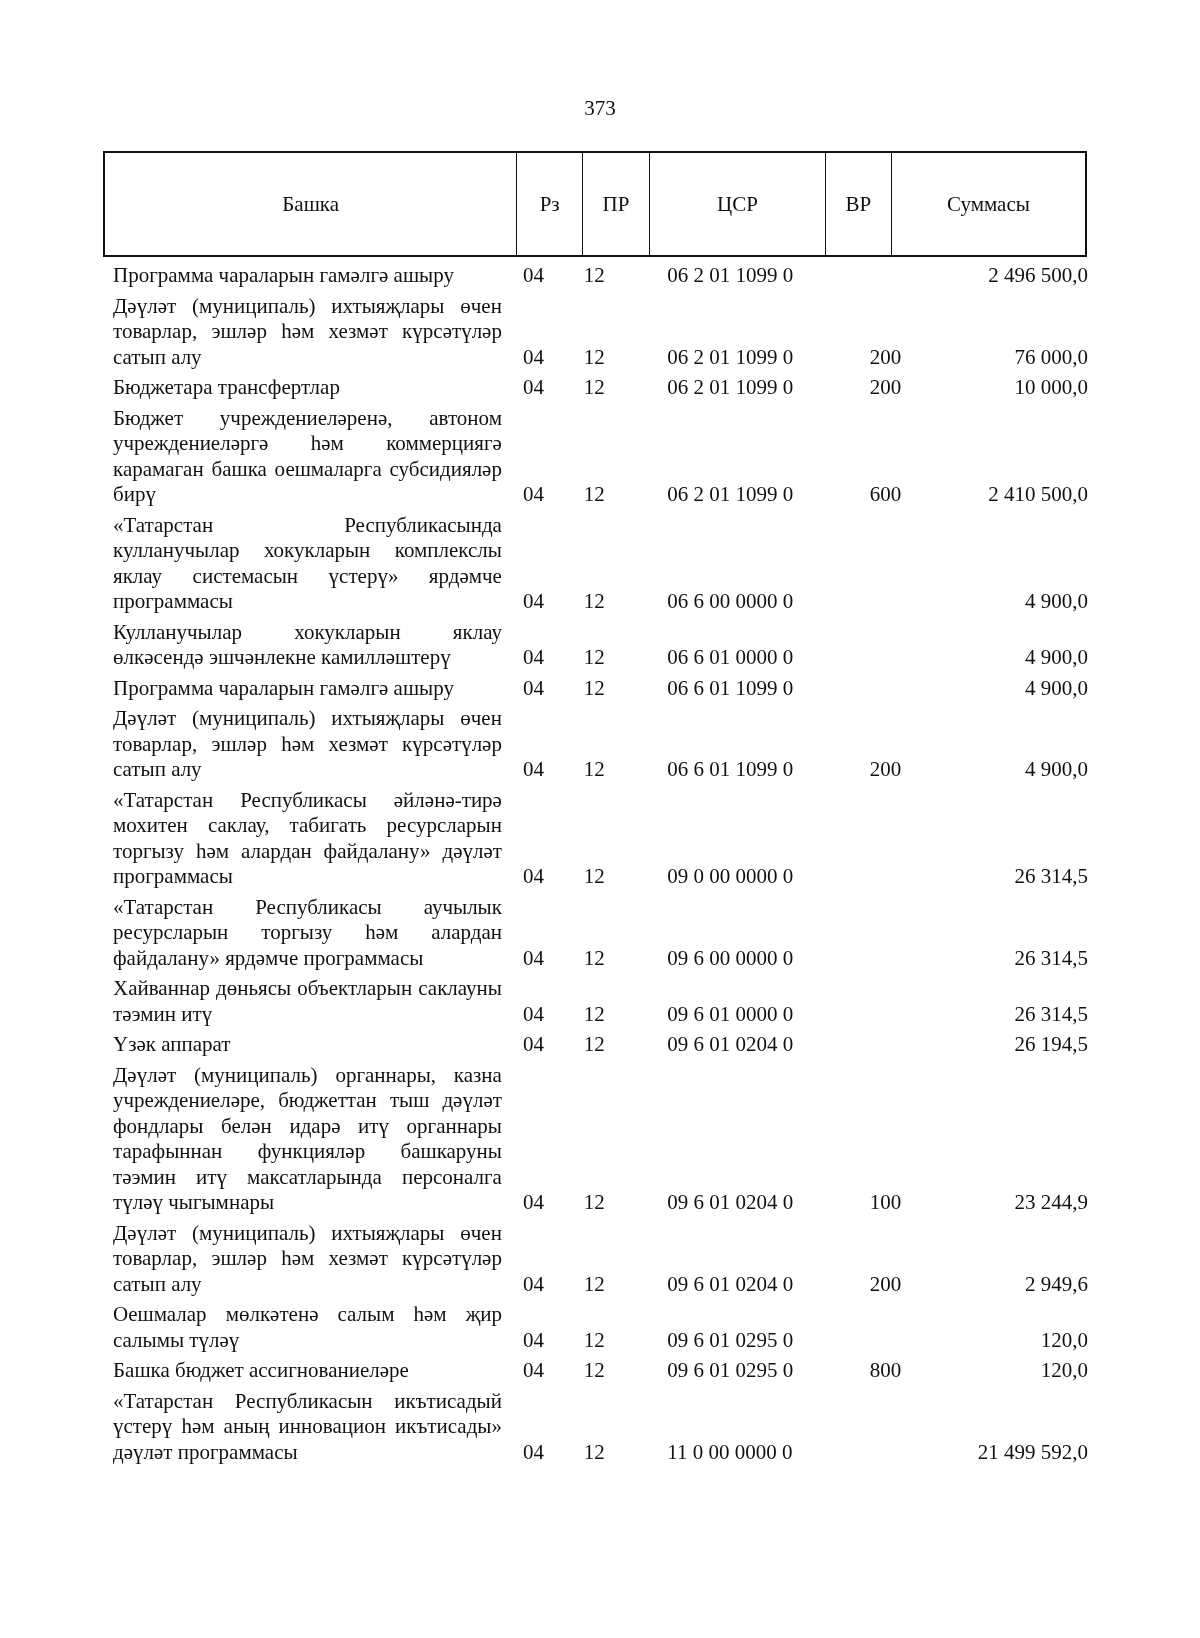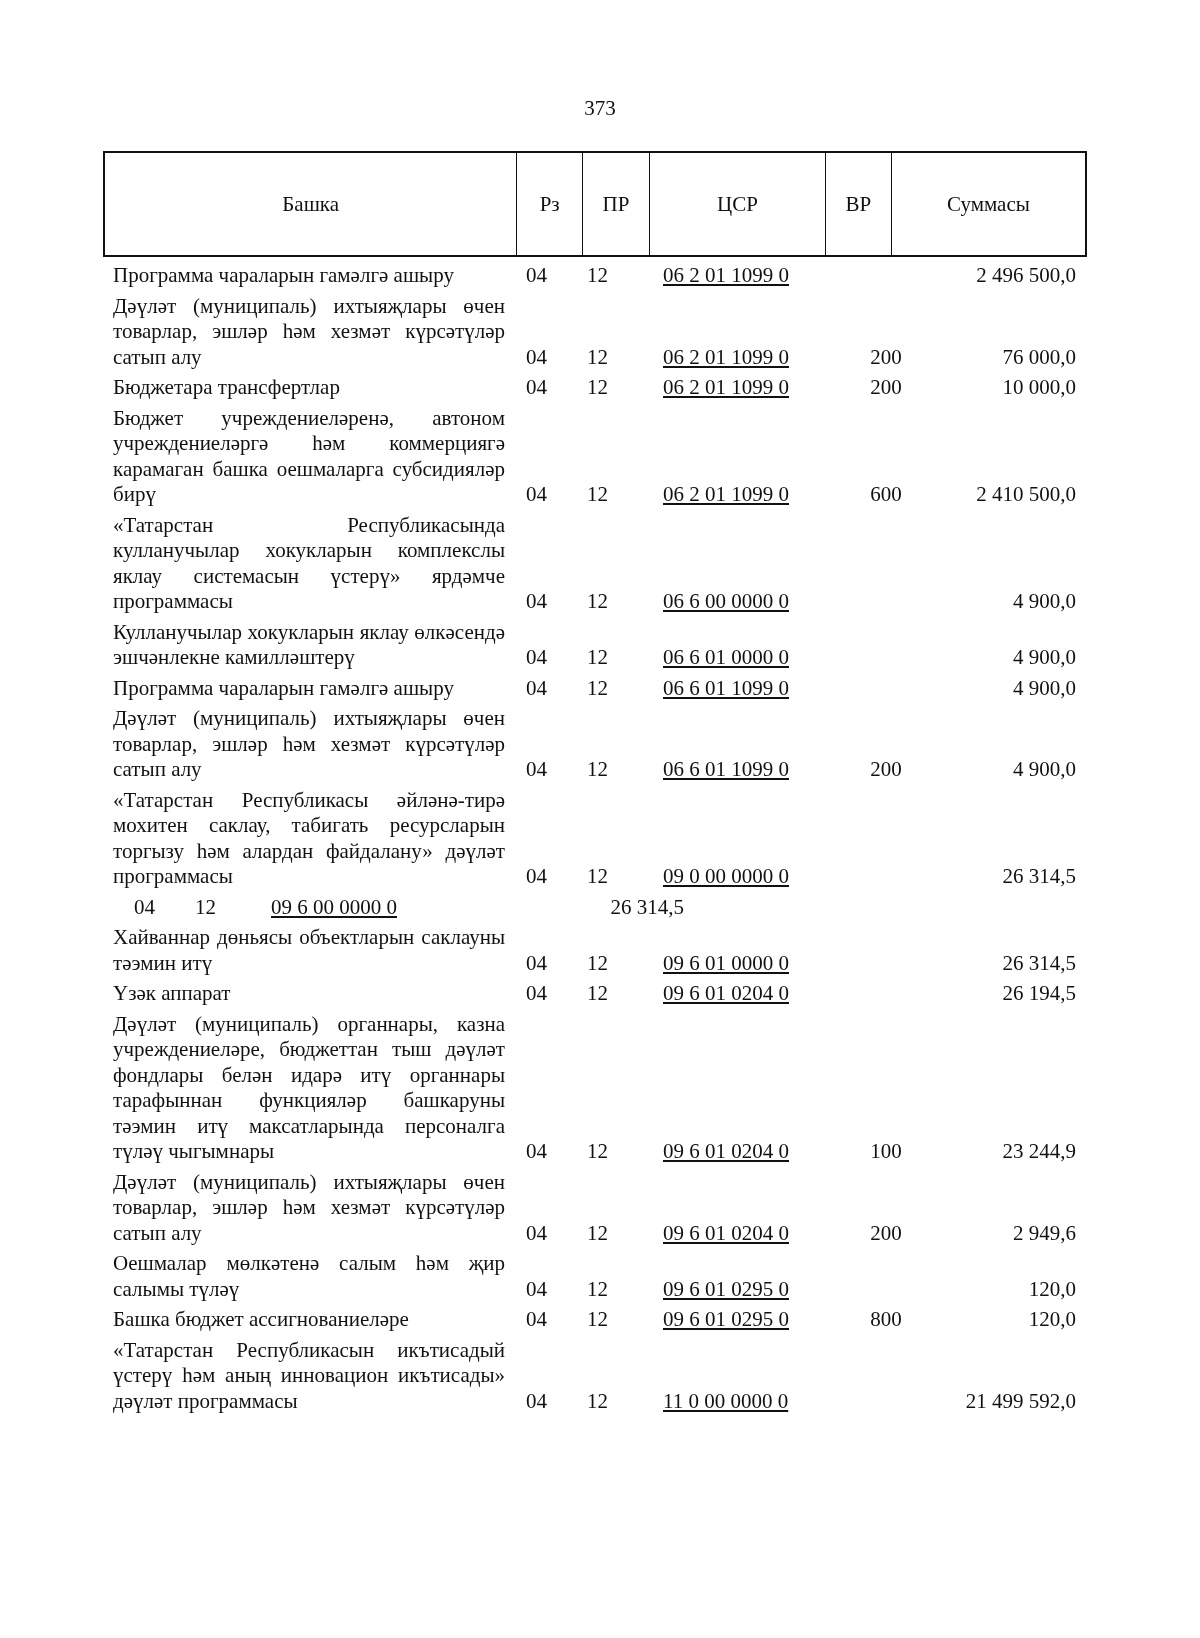--- a/index.html
+++ b/index.html
@@ -63,22 +63,22 @@
       line-height: 25.5px;
       margin-bottom: 5px;
     }
     .r-name {
       width: 392px;
       text-align: justify;
       text-align-last: left;
     }
     .r-rz { width: 40px; margin-left: 21px; }
     .r-pr { width: 56px; margin-left: 21px; text-align: left; }
-    .r-csr { width: 190px; margin-left: 20px; text-decoration: underline; }
-    .r-vr { width: 60px; margin-left: 3px; text-align: center; }
+    .r-csr { width: 190px; margin-left: 28px; }
+    .r-vr { width: 60px; margin-left: 14px; }
     .r-sum { width: 160px; text-align: right; margin-left: 0; }
   </style>
 </head>
 <body>
 
 <div class="page-number">373</div>
 
 <div class="header-table">
   <div class="hcell c-name">Башка</div>
   <div class="hcell c-rz">Рз</div>
@@ -155,20 +155,21 @@
   </div>
   <div class="row">
     <div class="r-name">«Татарстан Республикасы әйләнә-тирә мохитен саклау, табигать ресурсларын торгызу һәм алардан файдалану» дәүләт программасы</div>
     <div class="r-rz">04</div>
     <div class="r-pr">12</div>
     <div class="r-csr">09 0 00 0000 0</div>
     <div class="r-vr"></div>
     <div class="r-sum">26 314,5</div>
   </div>
   <div class="row">
+    <div class="r-name">«Татарстан Республикасы аучылык ресурсларын торгызу һәм алардан файдалану» ярдәмче программасы</div>
     <div class="r-rz">04</div>
     <div class="r-pr">12</div>
     <div class="r-csr">09 6 00 0000 0</div>
     <div class="r-vr"></div>
     <div class="r-sum">26 314,5</div>
   </div>
   <div class="row">
     <div class="r-name">Хайваннар дөньясы объектларын саклауны тәэмин итү</div>
     <div class="r-rz">04</div>
     <div class="r-pr">12</div>

